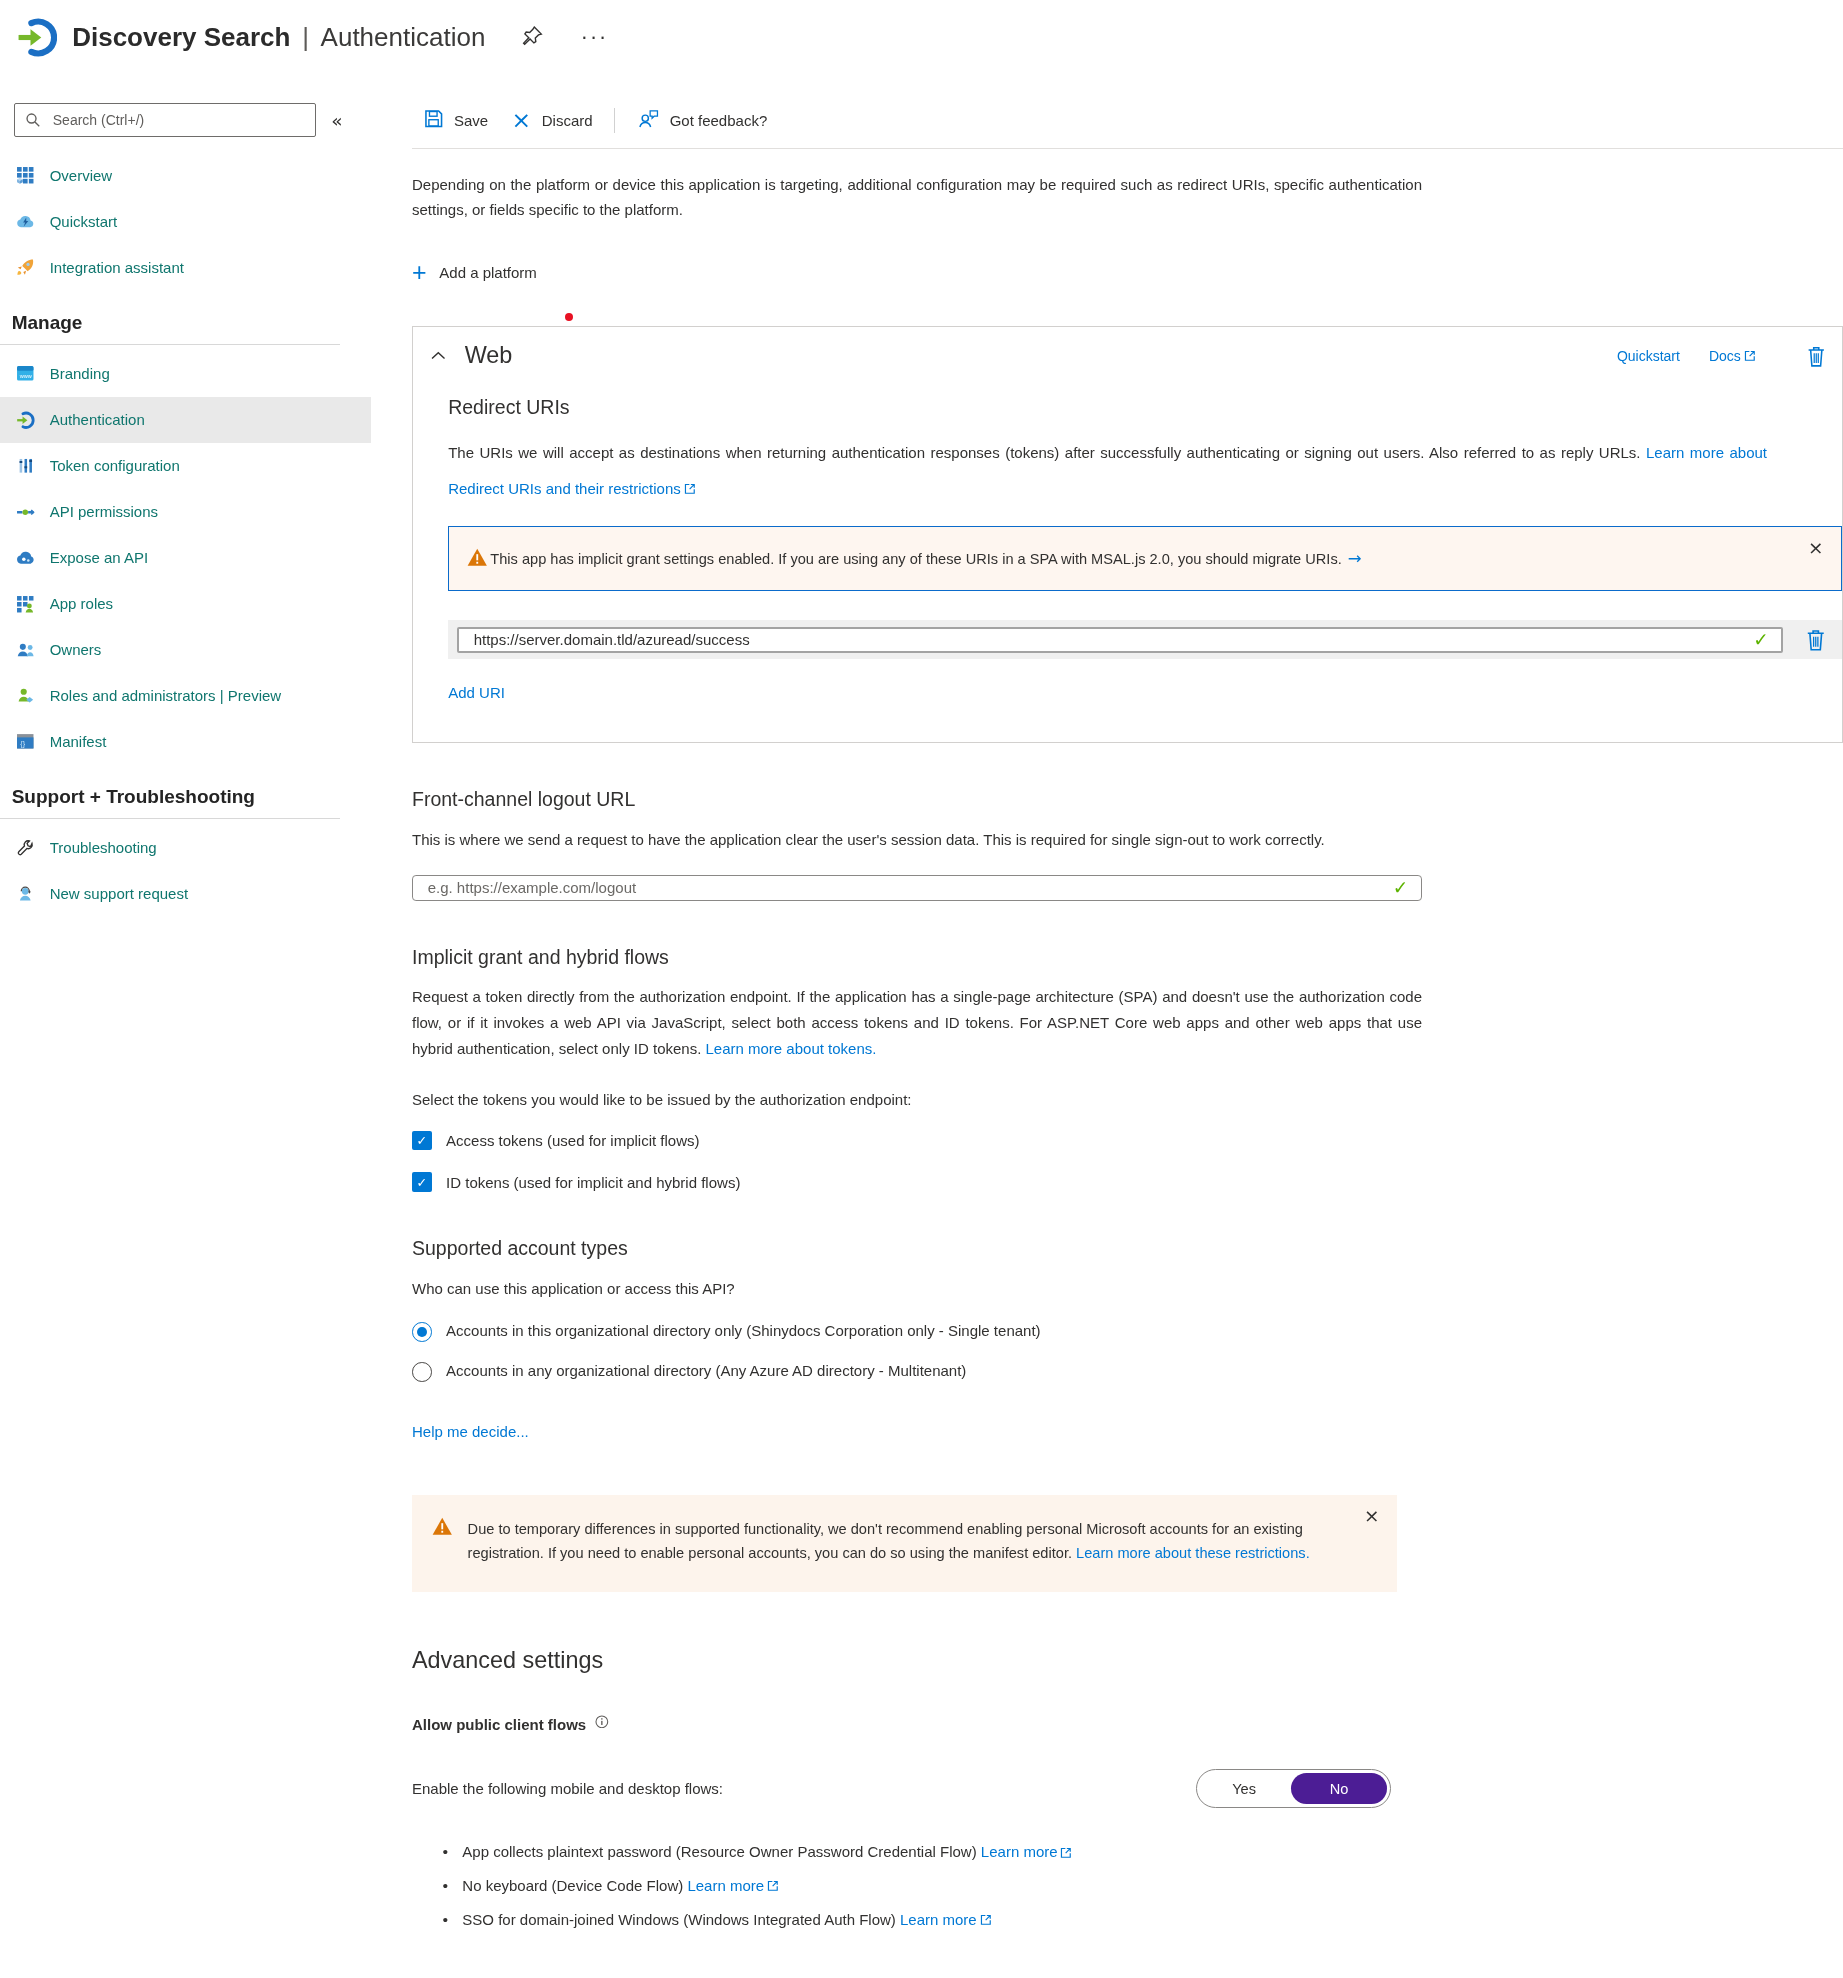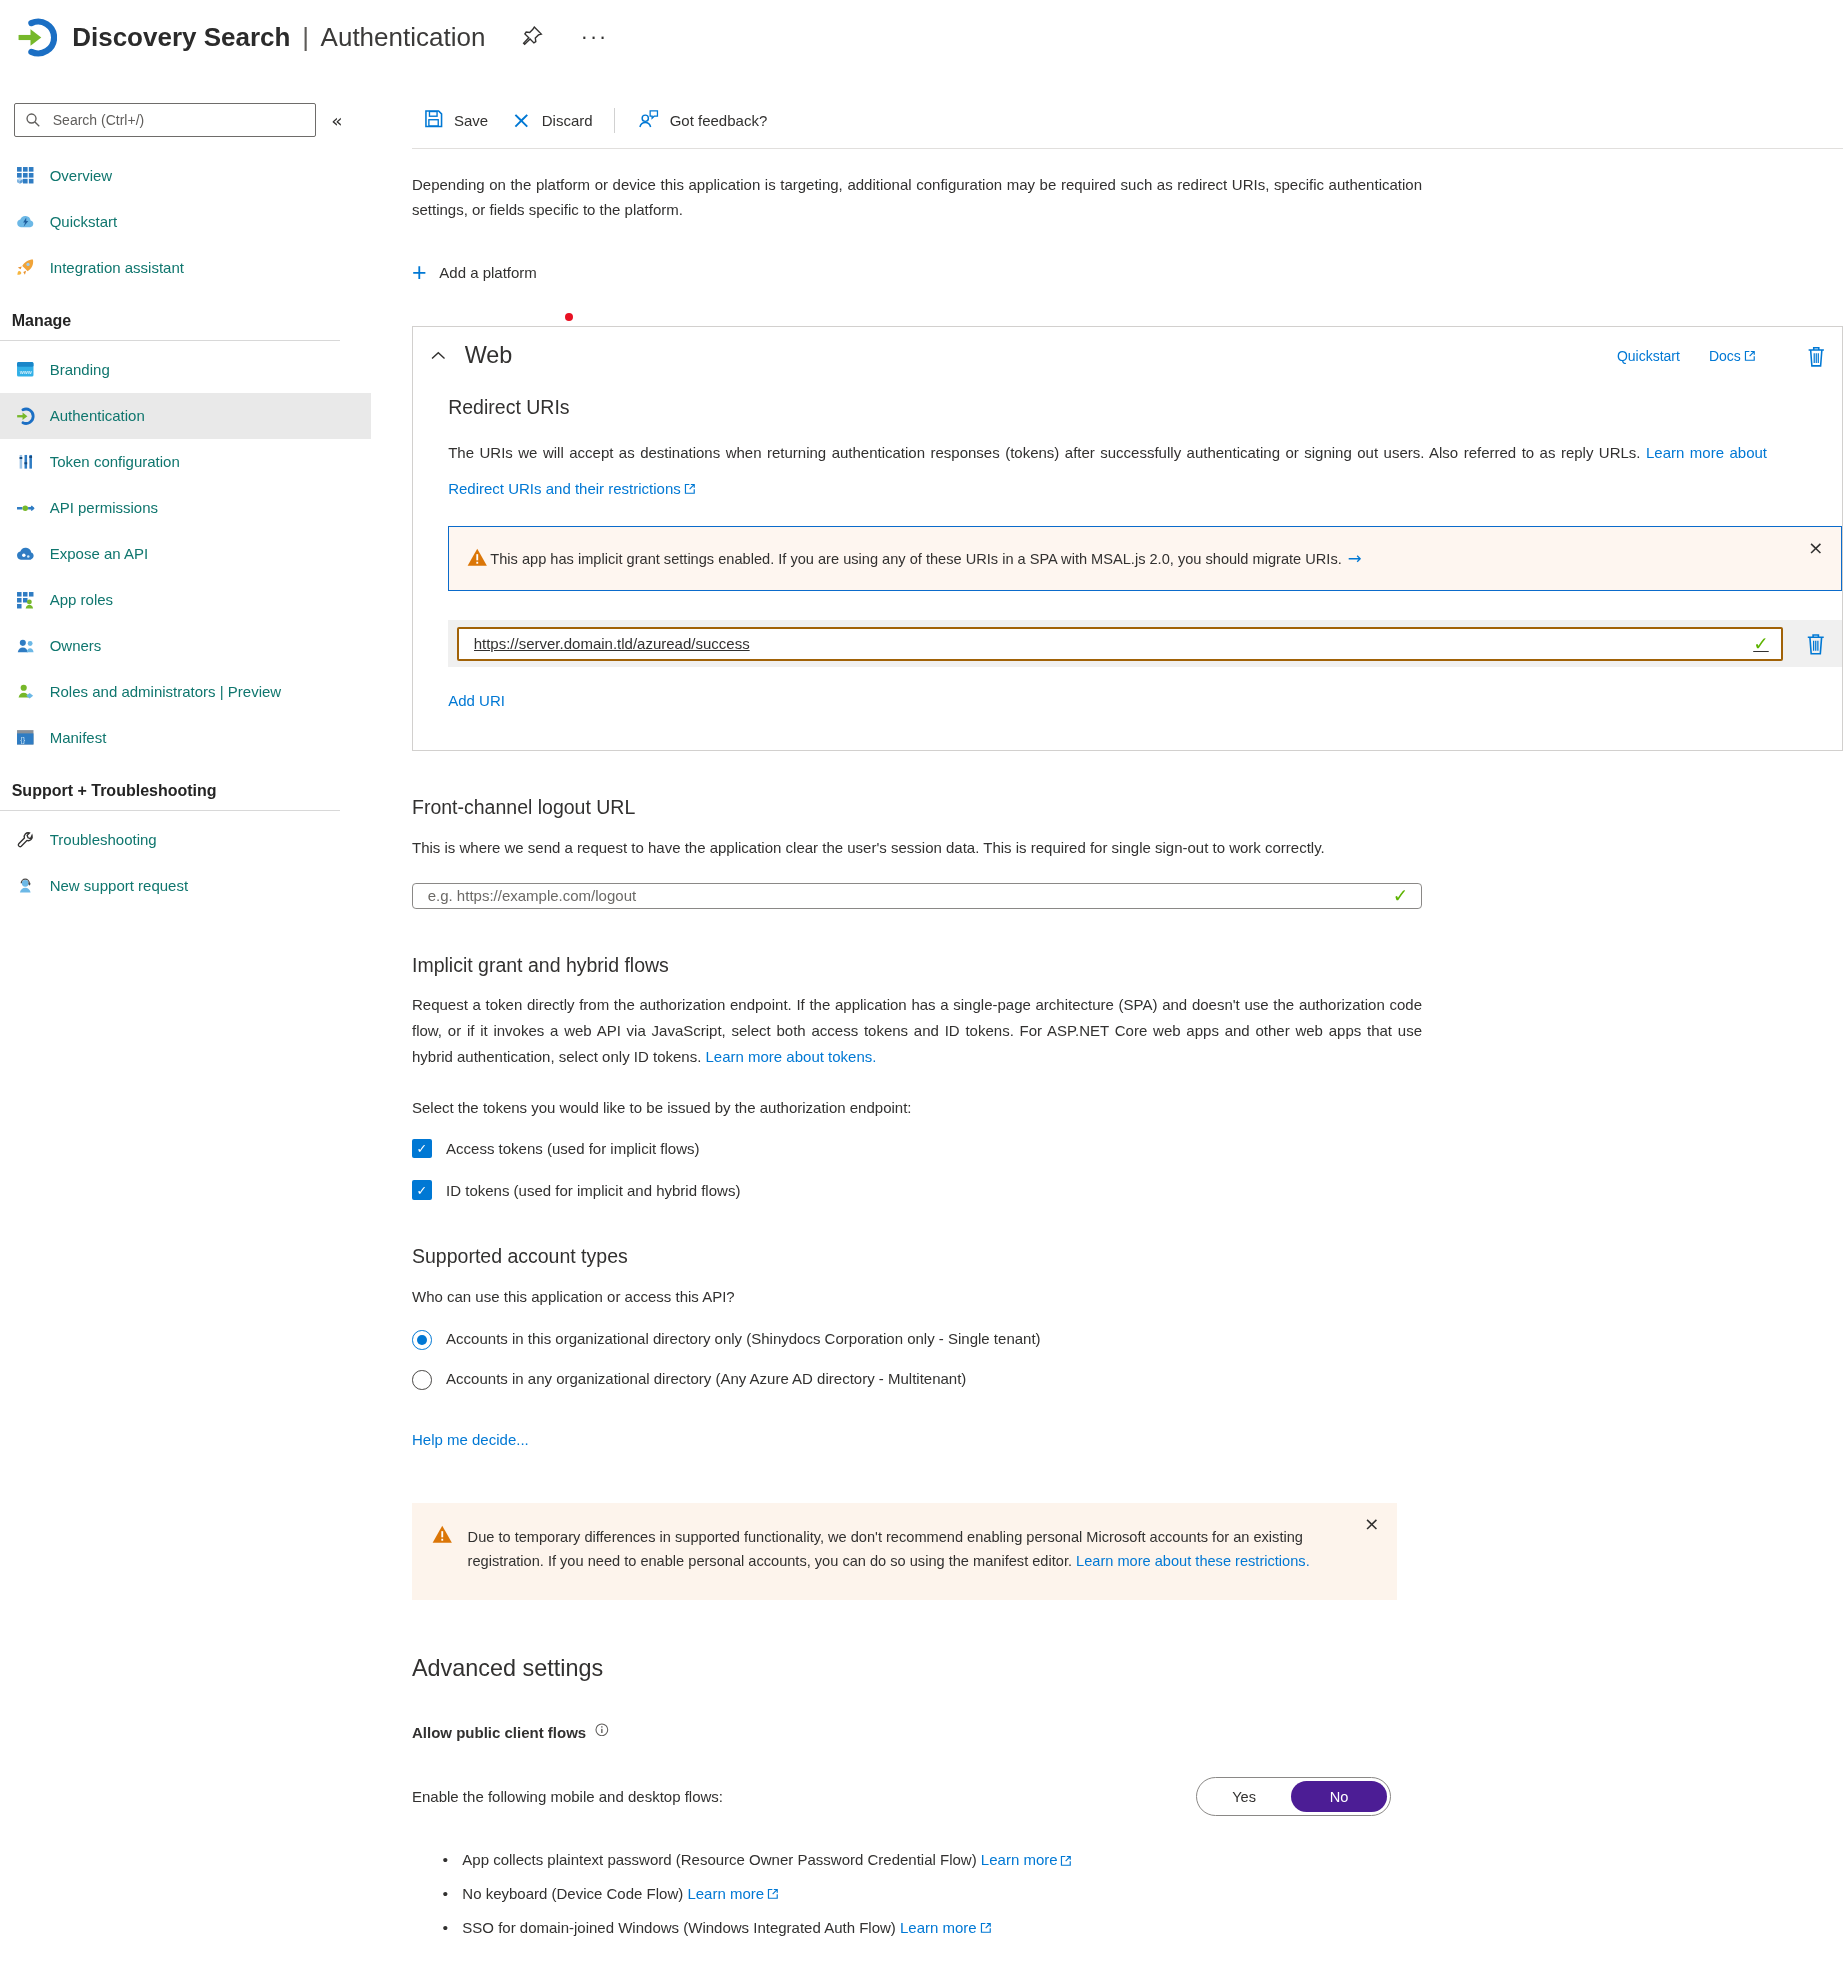--- a/index.html
+++ b/index.html
@@ -32,21 +32,21 @@
     display:flex; align-items:center; padding:0 8.8px; gap:7.8px; background:#fff; }
   .search-box input { border:none; outline:none; width:100%; font-size:14px;
     font-family:"Liberation Sans",sans-serif; color:#323130; background:transparent; }
   .search-box input::placeholder { color:#605e5c; }
   .collapse-btn { margin-left:15.6px; font-size:18.5px; color:#323130; cursor:pointer; }
   .nav { margin-top:15.6px; }
   .nav-item { display:flex; align-items:center; gap:14.6px; height:46px; padding-left:15.6px;
     font-size:15px; color:#0f766e; cursor:pointer; }
   .nav-item.active { background:#e9e9e9; }
   .i18 { width:19.5px; height:19.5px; flex:0 0 19.5px; display:flex; align-items:center; justify-content:center; }
-  .nav-section { font-weight:700; font-size:16px; padding:21.5px 15.6px 9.8px 11.7px; color:#242424; }
+  .nav-section { font-weight:700; font-size:19px; padding:21.5px 15.6px 9.8px 11.7px; color:#242424; }
   .nav-rule { border:none; border-top:1px solid #d8d8d8; margin:0 31px 5.9px 0; }
 
   
   .toolbar { display:flex; align-items:center; height:39px; margin-top:27px; }
   .tb-btn { display:flex; align-items:center; gap:10.7px; font-size:15px; color:#323130;
     padding:0 11.7px; cursor:pointer; }
   .tb-sep { width:1px; height:25px; background:#d1d1d1; margin:0 9.8px; }
   .tb-rule { border:none; border-top:1px solid #e1dfdd; margin:7.8px 0 0 0; }
 
   .intro { width:1010px; margin-top:23.4px; font-size:15px; line-height:25px; text-align:justify; }
@@ -69,22 +69,22 @@
   .h3 { font-size:19.5px; font-weight:400; margin:27px 0 0 0; color:#323130; }
   .redirect-desc { margin-top:15.6px; font-size:15px; line-height:36px; text-align:justify; padding-right:75px; }
 
   .msg-bar { margin-top:19.5px; border:1px solid #0b6bcb; background:#fef6f0; position:relative;
     display:flex; align-items:center; gap:3px; padding:20.5px 59px 20.5px 17.6px; font-size:14.6px; }
   .msg-close { position:absolute; top:9.8px; right:17.6px; font-size:18.5px; color:#323130; cursor:pointer; }
   .arrow-blue { color:#0078d4; font-size:16.6px; margin-left:5.9px; }
 
   .uri-row { margin-top:29px; background:#f0f0f0; display:flex; align-items:center;
     padding:6.8px 15.6px 6.8px 8.8px; }
-  .uri-input { flex:1; height:34px; background:#fff; border:2px solid #a16207; border-radius:2px;
-    display:flex; align-items:center; padding:0 12.7px;text-decoration:underline; }
+  .uri-input { flex:1; height:26px; background:#fff; border:2px solid #a3a3a3; border-radius:2px;
+    display:flex; align-items:center; padding:0 12.7px; }
   .uri-input input { border:none; outline:none; flex:1; font-size:15px; color:#323130;
     font-family:"Liberation Sans",sans-serif; }
   .check-green { color:#5db300; font-size:18.5px; margin-left:11.7px; }
   .uri-trash { margin-left:21.5px; display:flex; cursor:pointer; }
   .add-uri { display:inline-block; margin-top:25px; font-size:15px; }
 
   
   .content-col { width:1010px; }
   .sect { margin-top:45px; }
   .desc { margin-top:15.6px; font-size:15px; line-height:26px; text-align:justify; }

